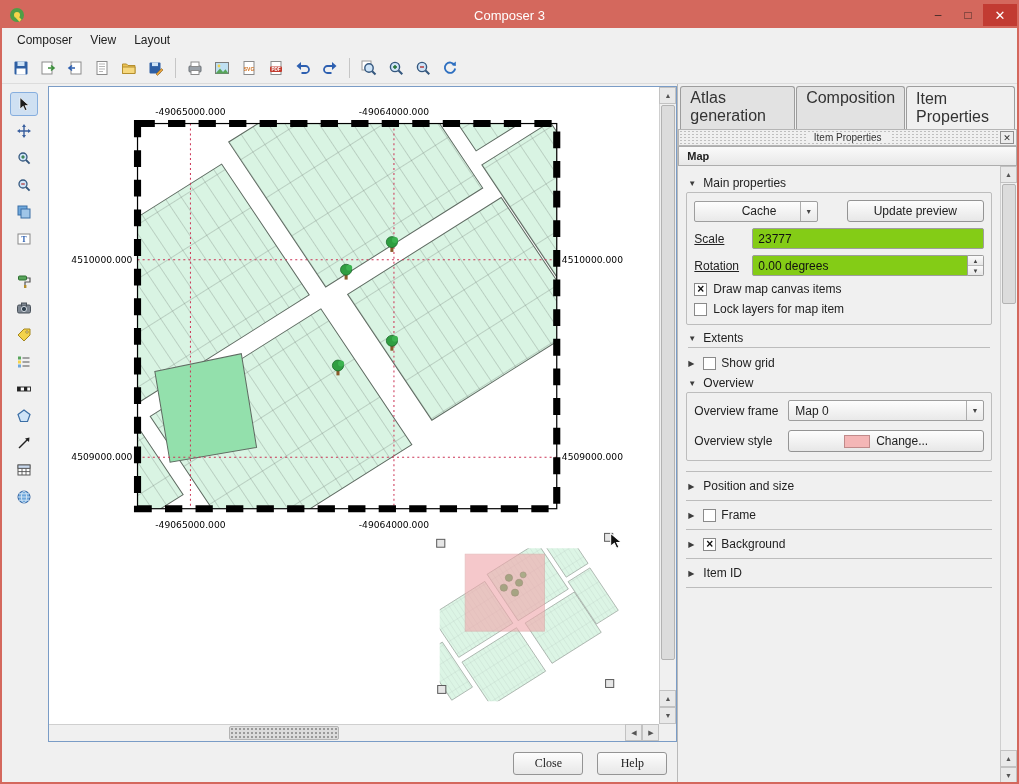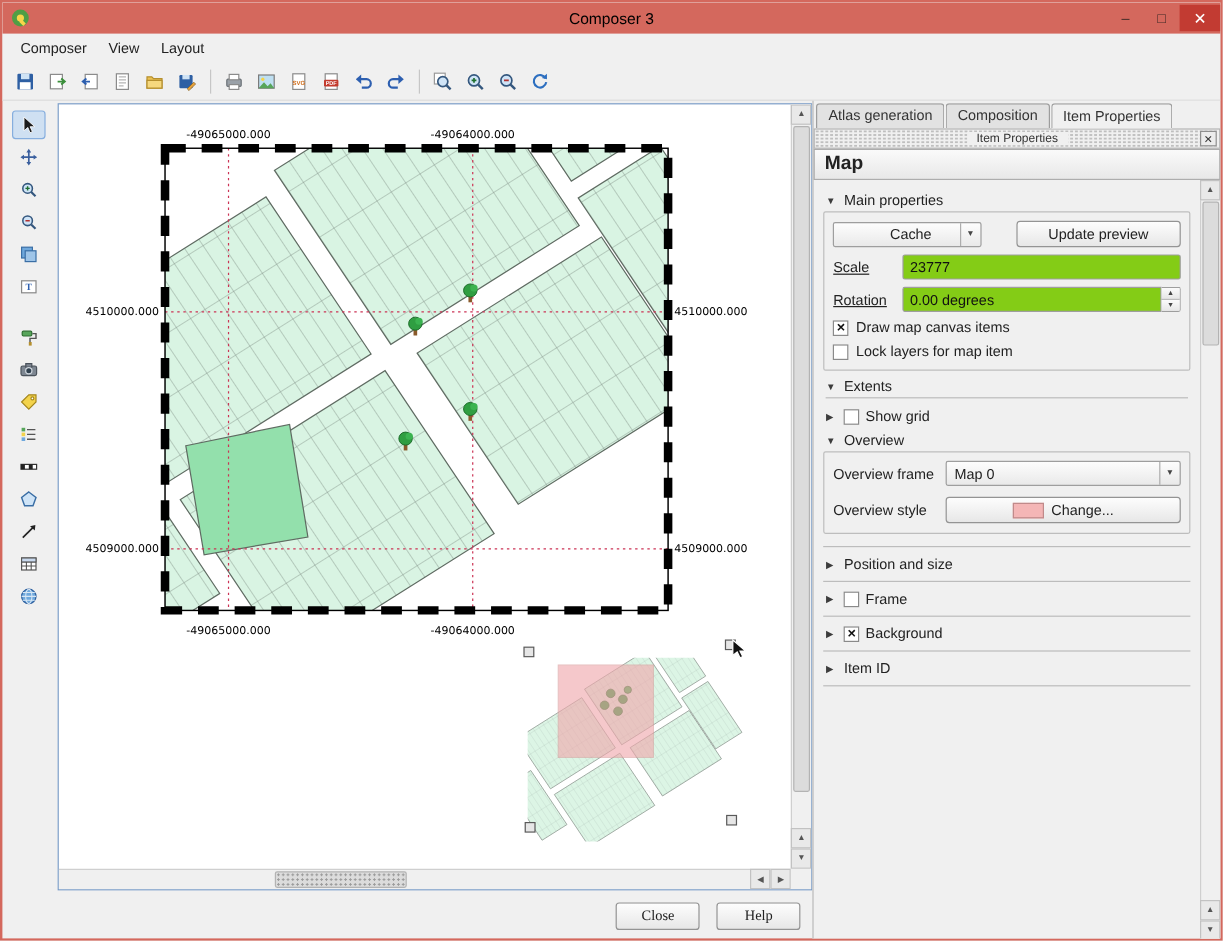--- a/index.html
+++ b/index.html
@@ -3,21 +3,21 @@
 <meta charset="utf-8">
 <style>
   * { box-sizing: border-box; margin: 0; padding: 0; }
   html,body { width: 1019px; height: 784px; }
   body { font-family: "Liberation Sans", sans-serif; font-size: 12px; color: #222; cursor: default; background:#f0f0f0; }
   .window { position: relative; width: 1019px; height: 784px; background: #f0f0f0; border: 2px solid #d4685d; overflow: hidden; }
 
   
   .titlebar { height: 26px; background: #d4685d; display: flex; align-items: center; position: relative; }
   .app-icon { width: 18px; height: 18px; margin-left: 6px; }
-  .title-text { position: absolute; left: 0; right: 0; text-align: center; font-size: 13px; color: #000000; }
+  .title-text { position: absolute; left: 0; right: 0; text-align: center; font-size: 13px; color: #ffffff; }
   .win-controls { margin-left: auto; display: flex; align-items: center; height: 100%; }
   .win-btn { width: 30px; height: 20px; display: flex; align-items: center; justify-content: center; color: #3f2a26; font-size: 12px; }
   .win-btn.close { background: #c23b32; color: #fff; width: 34px; height: 22px; font-size: 13px; }
 
   
   .menubar { height: 24px; display: flex; align-items: center; padding: 0 6px; background: #f0f0f0; }
   .menu-item { padding: 3px 9px; }
   .toolbar { height: 32px; display: flex; align-items: center; padding: 0 6px; gap: 1px; background: #f0f0f0; border-bottom: 1px solid #dcdcdc; }
   .tbtn { width: 26px; height: 26px; display: flex; align-items: center; justify-content: center; border: 1px solid transparent; border-radius: 3px; }
   .tsep { width: 1px; height: 20px; background: #c6c6c6; margin: 0 5px; }
@@ -41,26 +41,26 @@
   .sb-thumb { position: absolute; background: #dcdcdc; border: 1px solid #b3b3b3; border-radius: 2px; }
   .grip { background-image: radial-gradient(#9a9a9a 1px, transparent 1px); background-size: 4px 4px; background-position: center; }
   .corner { position: absolute; right: 0; bottom: 0; width: 17px; height: 17px; background: #f0f0f0; }
 
   .bottom-bar { height: 42px; display: flex; align-items: center; justify-content: flex-end; gap: 14px; padding-right: 10px; font-family: Liberation Serif, serif; }
   .btn { background: linear-gradient(#fdfdfd, #e7e7e7); border: 1px solid #949494; border-radius: 3px; padding: 3px 18px; font-size: 12px; min-width: 70px; text-align:center; }
 
   
   .right-panel { width: 341px; border-left: 1px solid #b9b9b9; display: flex; flex-direction: column; background: #f0f0f0; position: relative; }
   .tabs { display: flex; padding: 2px 2px 0 2px; gap: 1px; }
-  .tab { padding: 2px 9px 3px 9px; font-size: 12px; background: #e2e2e2; border: 1px solid #9d9d9d; border-bottom: none; border-radius: 3px 3px 0 0; color: #333; }
+  .tab { padding: 2px 9px 3px 9px; font-size: 16px; background: #e2e2e2; border: 1px solid #9d9d9d; border-bottom: none; border-radius: 3px 3px 0 0; color: #333; }
   .tab.active { background: #f0f0f0; position: relative; z-index: 2; padding-top: 3px; }
   .dock-header { height: 17px; display: flex; align-items: center; border: 1px solid #b5b5b5; background-image: radial-gradient(#bfbfbf 1px, transparent 1px); background-size: 4px 3px; position: relative; }
   .dock-title { margin: 0 auto; background: #f0f0f0; padding: 0 8px; font-size: 10px; color: #333; }
   .dock-close { position: absolute; right: 2px; top: 1px; width: 14px; height: 13px; border: 1px solid #8f8f8f; background: #ececec; display: flex; align-items: center; justify-content: center; font-size: 9px; color: #333; }
-  .panel-title { font-weight: bold; font-size: 16px; padding: 3px 8px; background: linear-gradient(#fafafa, #e8e8e8); border: 1px solid #adadad; }
+  .panel-title { font-weight: bold; font-size: 11px; padding: 3px 8px; background: linear-gradient(#fafafa, #e8e8e8); border: 1px solid #adadad; }
   .panel-scroll { flex: 1; position: relative; overflow: hidden; }
   .panel-content { position: absolute; inset: 0 17px 0 0; padding: 4px 8px 0 8px; }
   .psb { position: absolute; top: 0; right: 0; bottom: 0; width: 17px; background: #f0f0f0; border-left: 1px solid #cfcfcf; }
 
   .sec-head { display: flex; align-items: center; gap: 5px; margin: 6px 2px 2px 2px; font-size: 12px; }
   .tri { font-size: 8px; color: #3c3c3c; width: 10px; }
   .sec-body { border: 1px solid #bdbdbd; border-radius: 2px; padding: 7px 7px 8px 7px; margin-bottom: 4px; }
   .row { display: flex; align-items: center; gap: 6px; margin-bottom: 6px; }
   .row:last-child { margin-bottom: 0; }
   .lbl { font-size: 12px; color: #222; }

